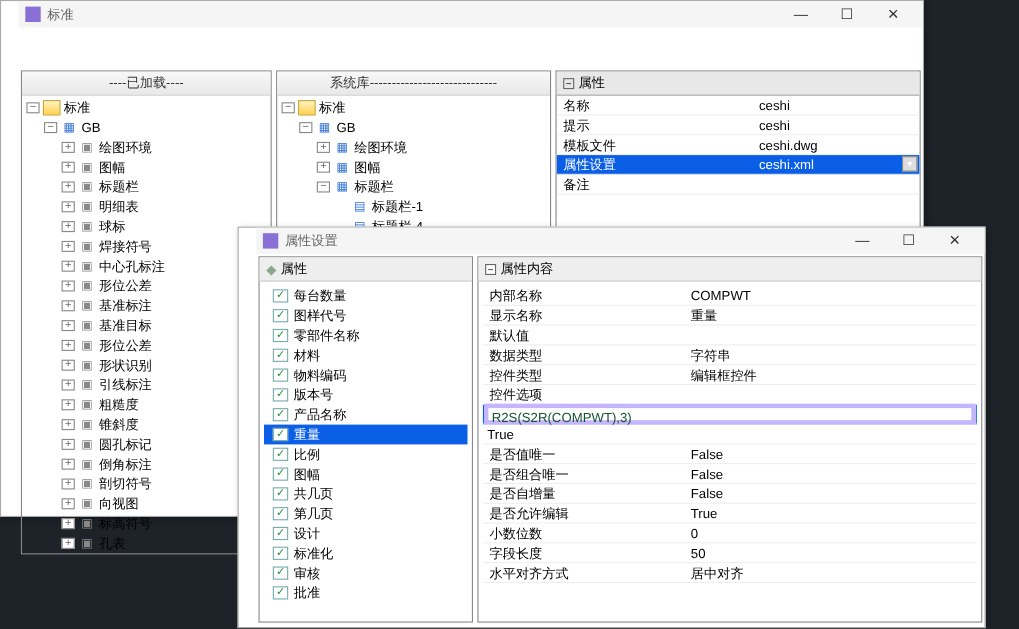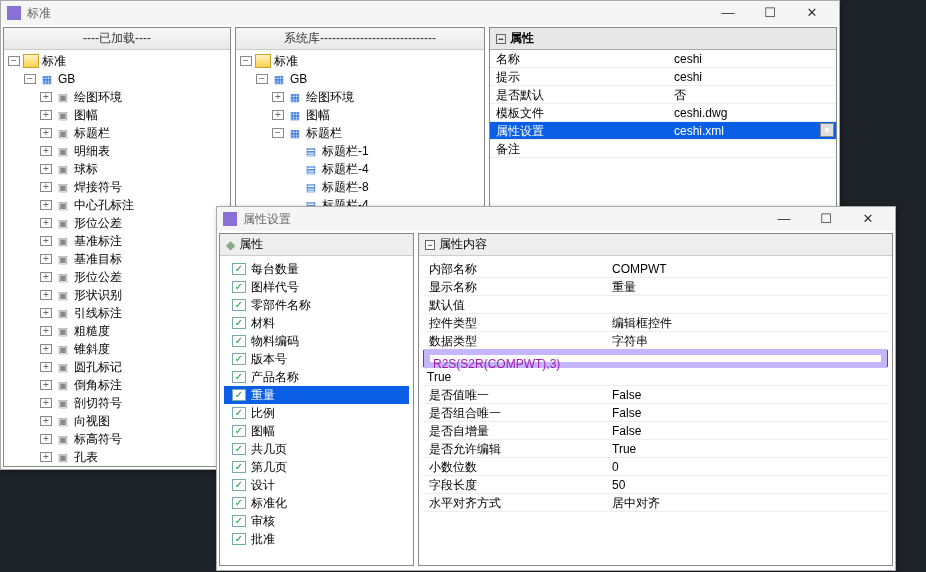--- a/index.html
+++ b/index.html
@@ -1,27 +1,27 @@
 <!DOCTYPE html>
 <html><head>
 <meta charset="utf-8">
 <style>
 * { margin: 0; padding: 0; box-sizing: border-box; font-family: "Microsoft YaHei", Arial, sans-serif; font-size: 12px; }
 body { background: #1e2329; width: 926px; height: 572px; position: relative; overflow: hidden; }
 
-.win { position: absolute; background: #fff; border: 1px solid #aaa; box-shadow: 2px 2px 6px rgba(0,0,0,0.3); }
+.win { position: absolute; background: #fff; border: 1px solid #aaa; box-shadow: 2px 2px 6px rgba(0,0,0,0.3); padding-left: 16px; }
 .win1 { left: 0; top: 0; width: 840px; height: 470px; }
 .win2 { left: 216; top: 206px; width: 680px; height: 365px; }
 
 .titlebar { height: 24px; background: #f5f5f5; display: flex; align-items: center; padding: 0 6px; }
 .tb-icon { width: 14px; height: 14px; background: #8a6fd6; margin-right: 6px; display: inline-block; }
 .tb-title { flex: 1; color: #666; }
 .tb-btn { width: 42px; height: 22px; text-align: center; line-height: 22px; cursor: pointer; font-size: 13px; color: #333; }
 
-.win1-body { display: flex; height: calc(100% - 24px); }
+.win1-body { display: flex; height: calc(100% - 24px); margin-top: 37px; }
 .col { border: 1px solid #888; margin: 2px; overflow: hidden; }
 .colA { width: 228px; }
 .colB { width: 250px; }
 .colC { flex: 1; }
 
 .col-header { background: linear-gradient(#f8f8f8,#e8e8e8); border-bottom: 1px solid #ccc; padding: 2px 6px; color: #333; text-align: center; }
 .col-body { overflow: auto; height: calc(100% - 20px); padding: 2px; }
 
 .tree { user-select: none; }
 .tree-node { display: flex; align-items: center; height: 18px; line-height: 18px; white-space: nowrap; cursor: pointer; }
@@ -31,24 +31,24 @@
 .ticon.folder { background: linear-gradient(#fff3c4,#ffd24d); border: 1px solid #c9a227; }
 .ticon.pg { color: #2a6fd6; }
 .ticon.misc { color: #888; }
 .tlabel { }
 
 .indent0 { padding-left: 2px; }
 .indent1 { padding-left: 18px; }
 .indent2 { padding-left: 34px; }
 .indent3 { padding-left: 50px; }
 
-.prop-title { background: #e8e8e8; border-bottom: 1px solid #aaa; padding: 2px 6px; font-weight: 700; }
+.prop-title { background: #e8e8e8; border-bottom: 1px solid #aaa; padding: 2px 6px; font-weight: 400; }
 .prop-row { display: flex; height: 18px; line-height: 18px; border-bottom: 1px solid #eee; }
 .prop-row.sel { background: #0a5fe6; color: #fff; }
-.prop-row.highlight .pv { border: 6px solid #c4b5fd; margin: -1px 1px; padding-left: 3px; color: #a21caf; background: #fff; }
+.prop-row.highlight .pv { border: 4px solid #c4b5fd; margin: -1px 1px; padding-left: 3px; color: #14532d; background: #fff; }
 .pk { width: 180px; padding-left: 6px; }
 .pv { flex: 1; padding-left: 4px; position: relative; }
 .pv .dd { position: absolute; right: 2px; top: 1px; width: 14px; height: 14px; background: #ddd; border: 1px solid #888; text-align: center; line-height: 12px; font-size: 9px; }
 
 .win2-body { display: flex; height: calc(100% - 26px); }
 .panel { border: 1px solid #888; margin: 2px; }
 .panelA { width: 195px; }
 .panelB { flex: 1; }
 
 .panel-title { background: #eee; padding: 2px 6px; border-bottom: 1px solid #ccc; display: flex; align-items: center; }
@@ -258,24 +258,20 @@
 
     <div class="col colC">
       <div class="prop-title"><span style="display:inline-block;width:10px;height:10px;border:1px solid #666;margin-right:4px;text-align:center;line-height:8px;font-size:9px;">−</span><span>属性</span></div>
       <div class="prop-row">
           <div class="pk">名称</div>
           <div class="pv">ceshi</div>
         </div>
       <div class="prop-row">
           <div class="pk">提示</div>
           <div class="pv">ceshi</div>
-        </div>
-      <div class="prop-row">
-          <div class="pk">是否默认</div>
-          <div class="pv">否</div>
         </div>
       <div class="prop-row">
           <div class="pk">模板文件</div>
           <div class="pv">ceshi.dwg</div>
         </div>
       <div class="prop-row sel">
           <div class="pk">属性设置</div>
           <div class="pv"><span>ceshi.xml</span><span class="dd">▾</span></div>
         </div>
       <div class="prop-row">
@@ -379,26 +375,30 @@
           </div>
         <div class="prop-row">
             <div class="pk">显示名称</div>
             <div class="pv">重量</div>
           </div>
         <div class="prop-row">
             <div class="pk">默认值</div>
             <div class="pv"></div>
           </div>
         <div class="prop-row">
+            <div class="pk">数据类型</div>
+            <div class="pv">字符串</div>
+          </div>
+        <div class="prop-row">
             <div class="pk">控件类型</div>
             <div class="pv">编辑框控件</div>
           </div>
         <div class="prop-row">
-            <div class="pk">数据类型</div>
-            <div class="pv">字符串</div>
+            <div class="pk">控件选项</div>
+            <div class="pv"></div>
           </div>
         <div class="prop-row sel highlight">
             <div class="pv">R2S(S2R(COMPWT),3)</div>
           </div>
         <div class="prop-row">
             <div class="pv">True</div>
           </div>
         <div class="prop-row">
             <div class="pk">是否值唯一</div>
             <div class="pv">False</div>

